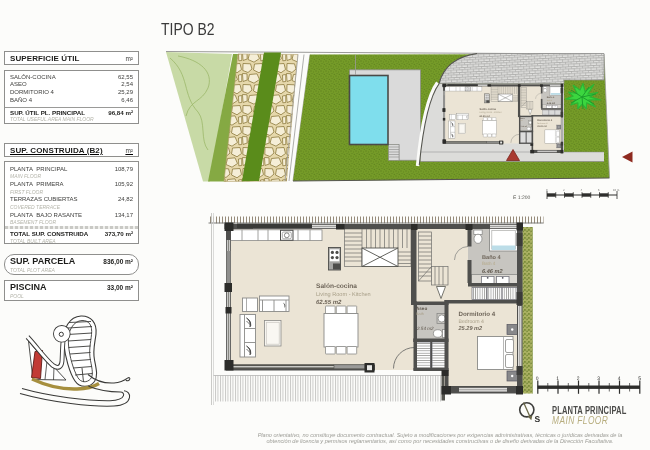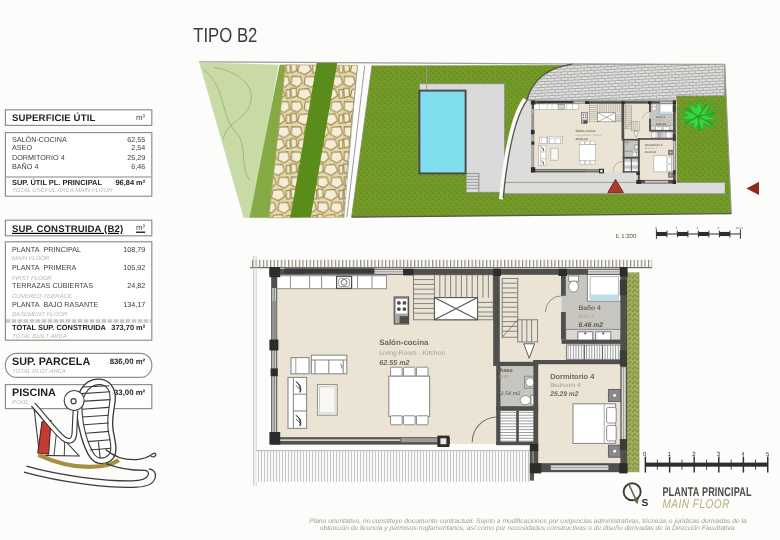--- a/index.html
+++ b/index.html
@@ -1,18 +1,18 @@
 <!DOCTYPE html>
 <html><head>
 <meta charset="utf-8">
 <style>
 html,body{margin:0;padding:0;background:#ffffff;}
 #page{position:relative;width:650px;height:450px;background:#fcfcfa;font-family:"Liberation Sans",sans-serif;overflow:hidden;}
 .abs{position:absolute;}
-.box{position:absolute;left:4px;width:123px;border:1px solid #8f8f8d;background:#fff;box-sizing:border-box;margin-top:40px;}
+.box{position:absolute;left:4px;width:135px;border:1px solid #8f8f8d;background:#fff;box-sizing:border-box;}
 .hrow{display:flex;justify-content:space-between;align-items:center;padding:0 5px;height:100%;}
 .htxt{font-weight:bold;font-size:8px;color:#1d1d1b;letter-spacing:0.1px;}
 .hm2{font-size:6.5px;color:#3c3c3a;}
 .irow{display:flex;justify-content:space-between;padding:0 5px;font-size:6px;color:#3d3d3b;line-height:7.8px;}
 .sub{padding:0 5px;font-size:5px;font-style:italic;color:#b4b4aa;line-height:6px;}
 .bold{font-weight:bold;color:#1d1d1b;}
 </style>
 </head>
 <body>
 <div id="page">

